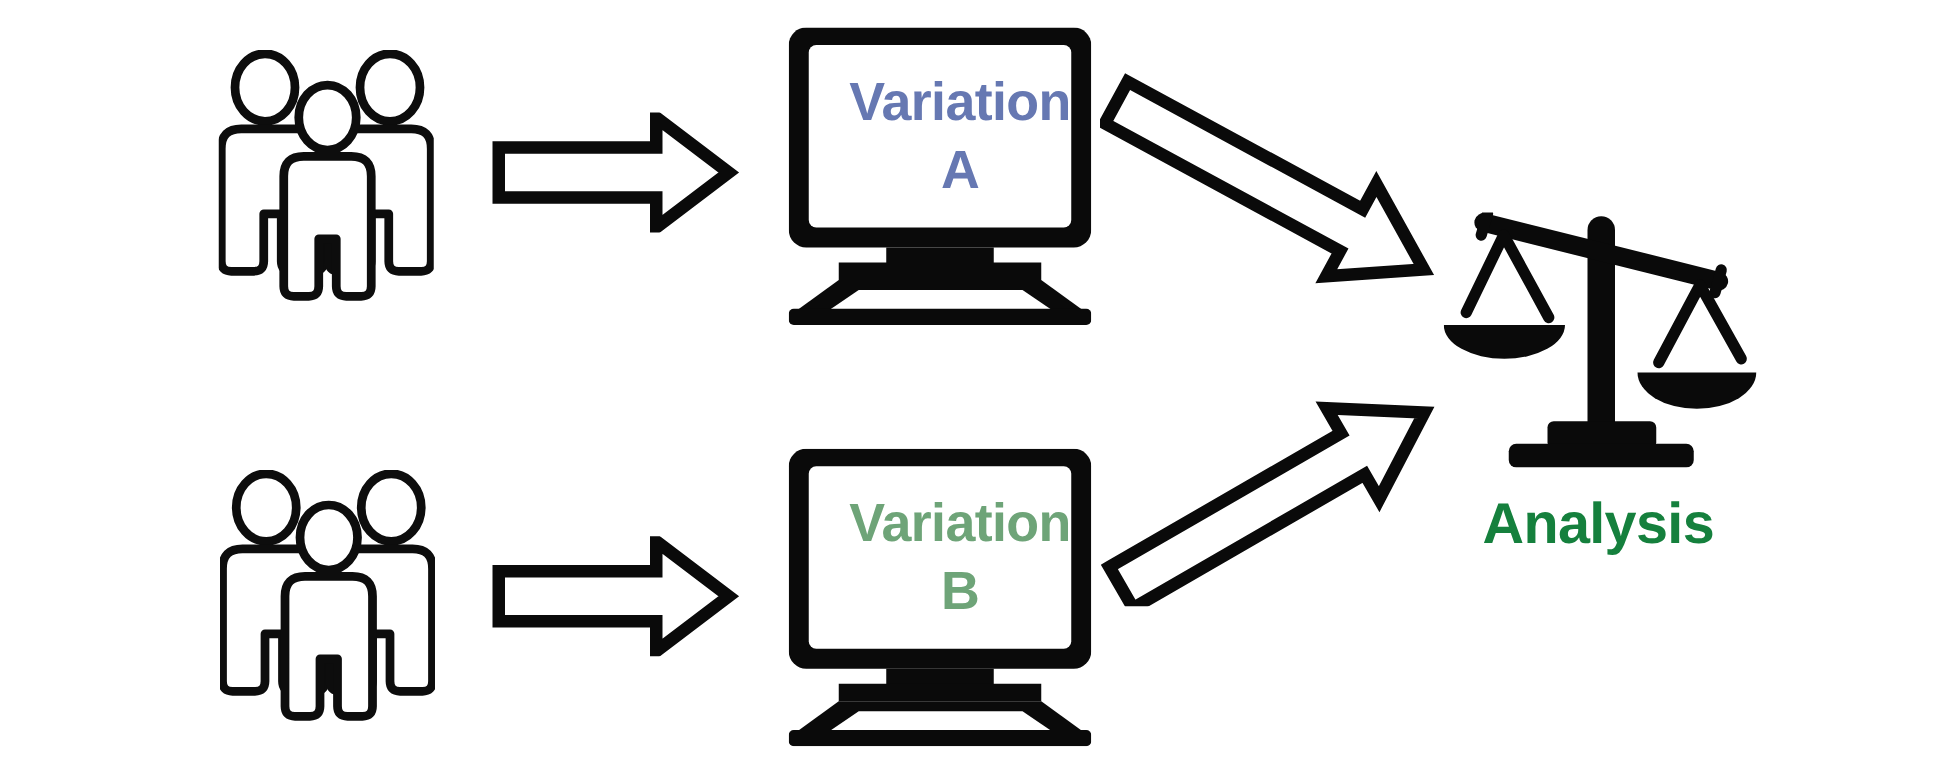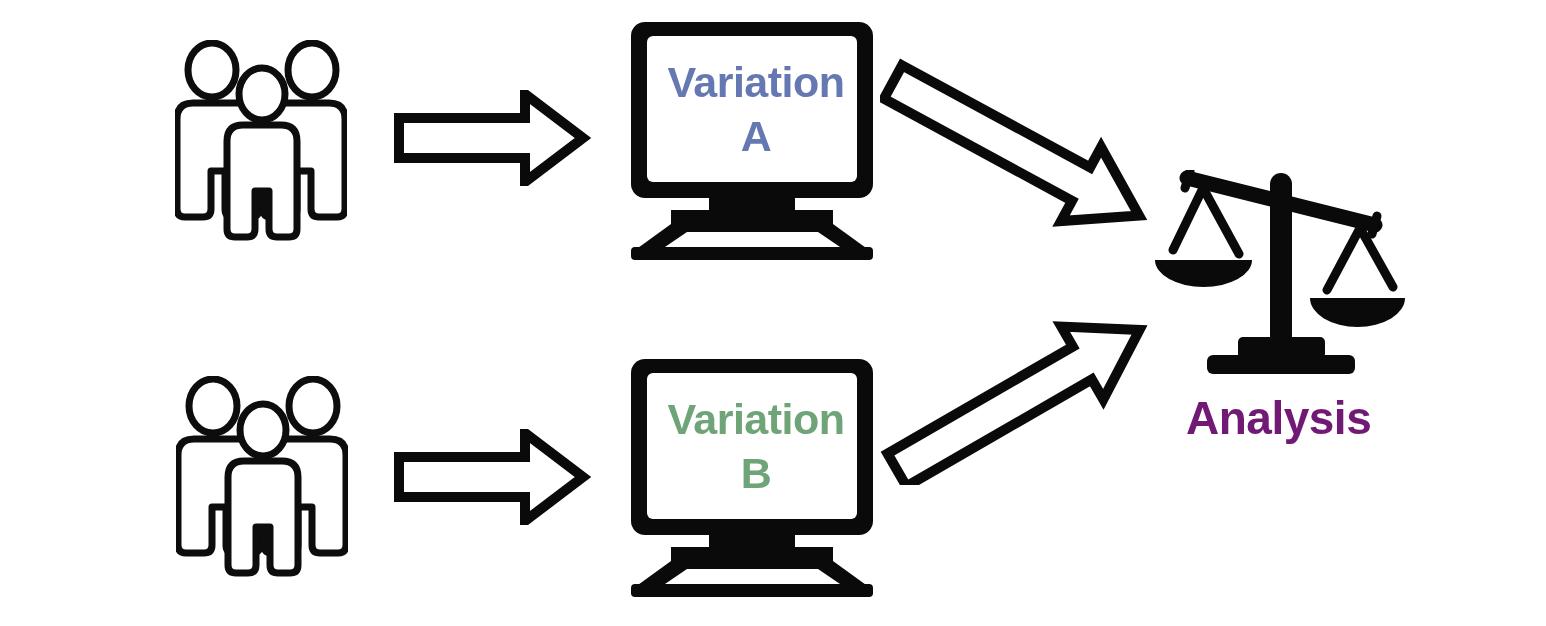--- a/index.html
+++ b/index.html
@@ -9,29 +9,29 @@
     background:#ffffff;
     overflow:hidden;
     font-family:"Liberation Sans","DejaVu Sans",sans-serif;
   }
   .abs{position:absolute;}
   svg{display:block;}
 
   
   .monitor{position:absolute;width:242px;height:238px;}
   .monitor-label{
-    position:absolute;left:20px;top:14px;width:210px;height:146px;
+    position:absolute;left:32px;top:14px;width:210px;height:146px;
     display:flex;flex-direction:column;align-items:center;justify-content:center;
     font-weight:bold;font-size:43px;line-height:54px;
     text-align:center;letter-spacing:-0.5px;
   }
   .caption{
     position:absolute;left:1186px;top:393px;
     font-weight:bold;font-size:46px;line-height:50px;
-    letter-spacing:-0.5px;color:#701a75;white-space:nowrap;
+    letter-spacing:-0.5px;color:#15803d;white-space:nowrap;
   }
 </style>
 </head>
 <body>
 
 <div class="stage">
 
   <div class="abs" style="left:175px;top:40px;">
     <svg width="172" height="202" viewBox="0 0 172 202">
       <g stroke="#0d0d0d" stroke-width="7" fill="#ffffff" stroke-linejoin="round">

